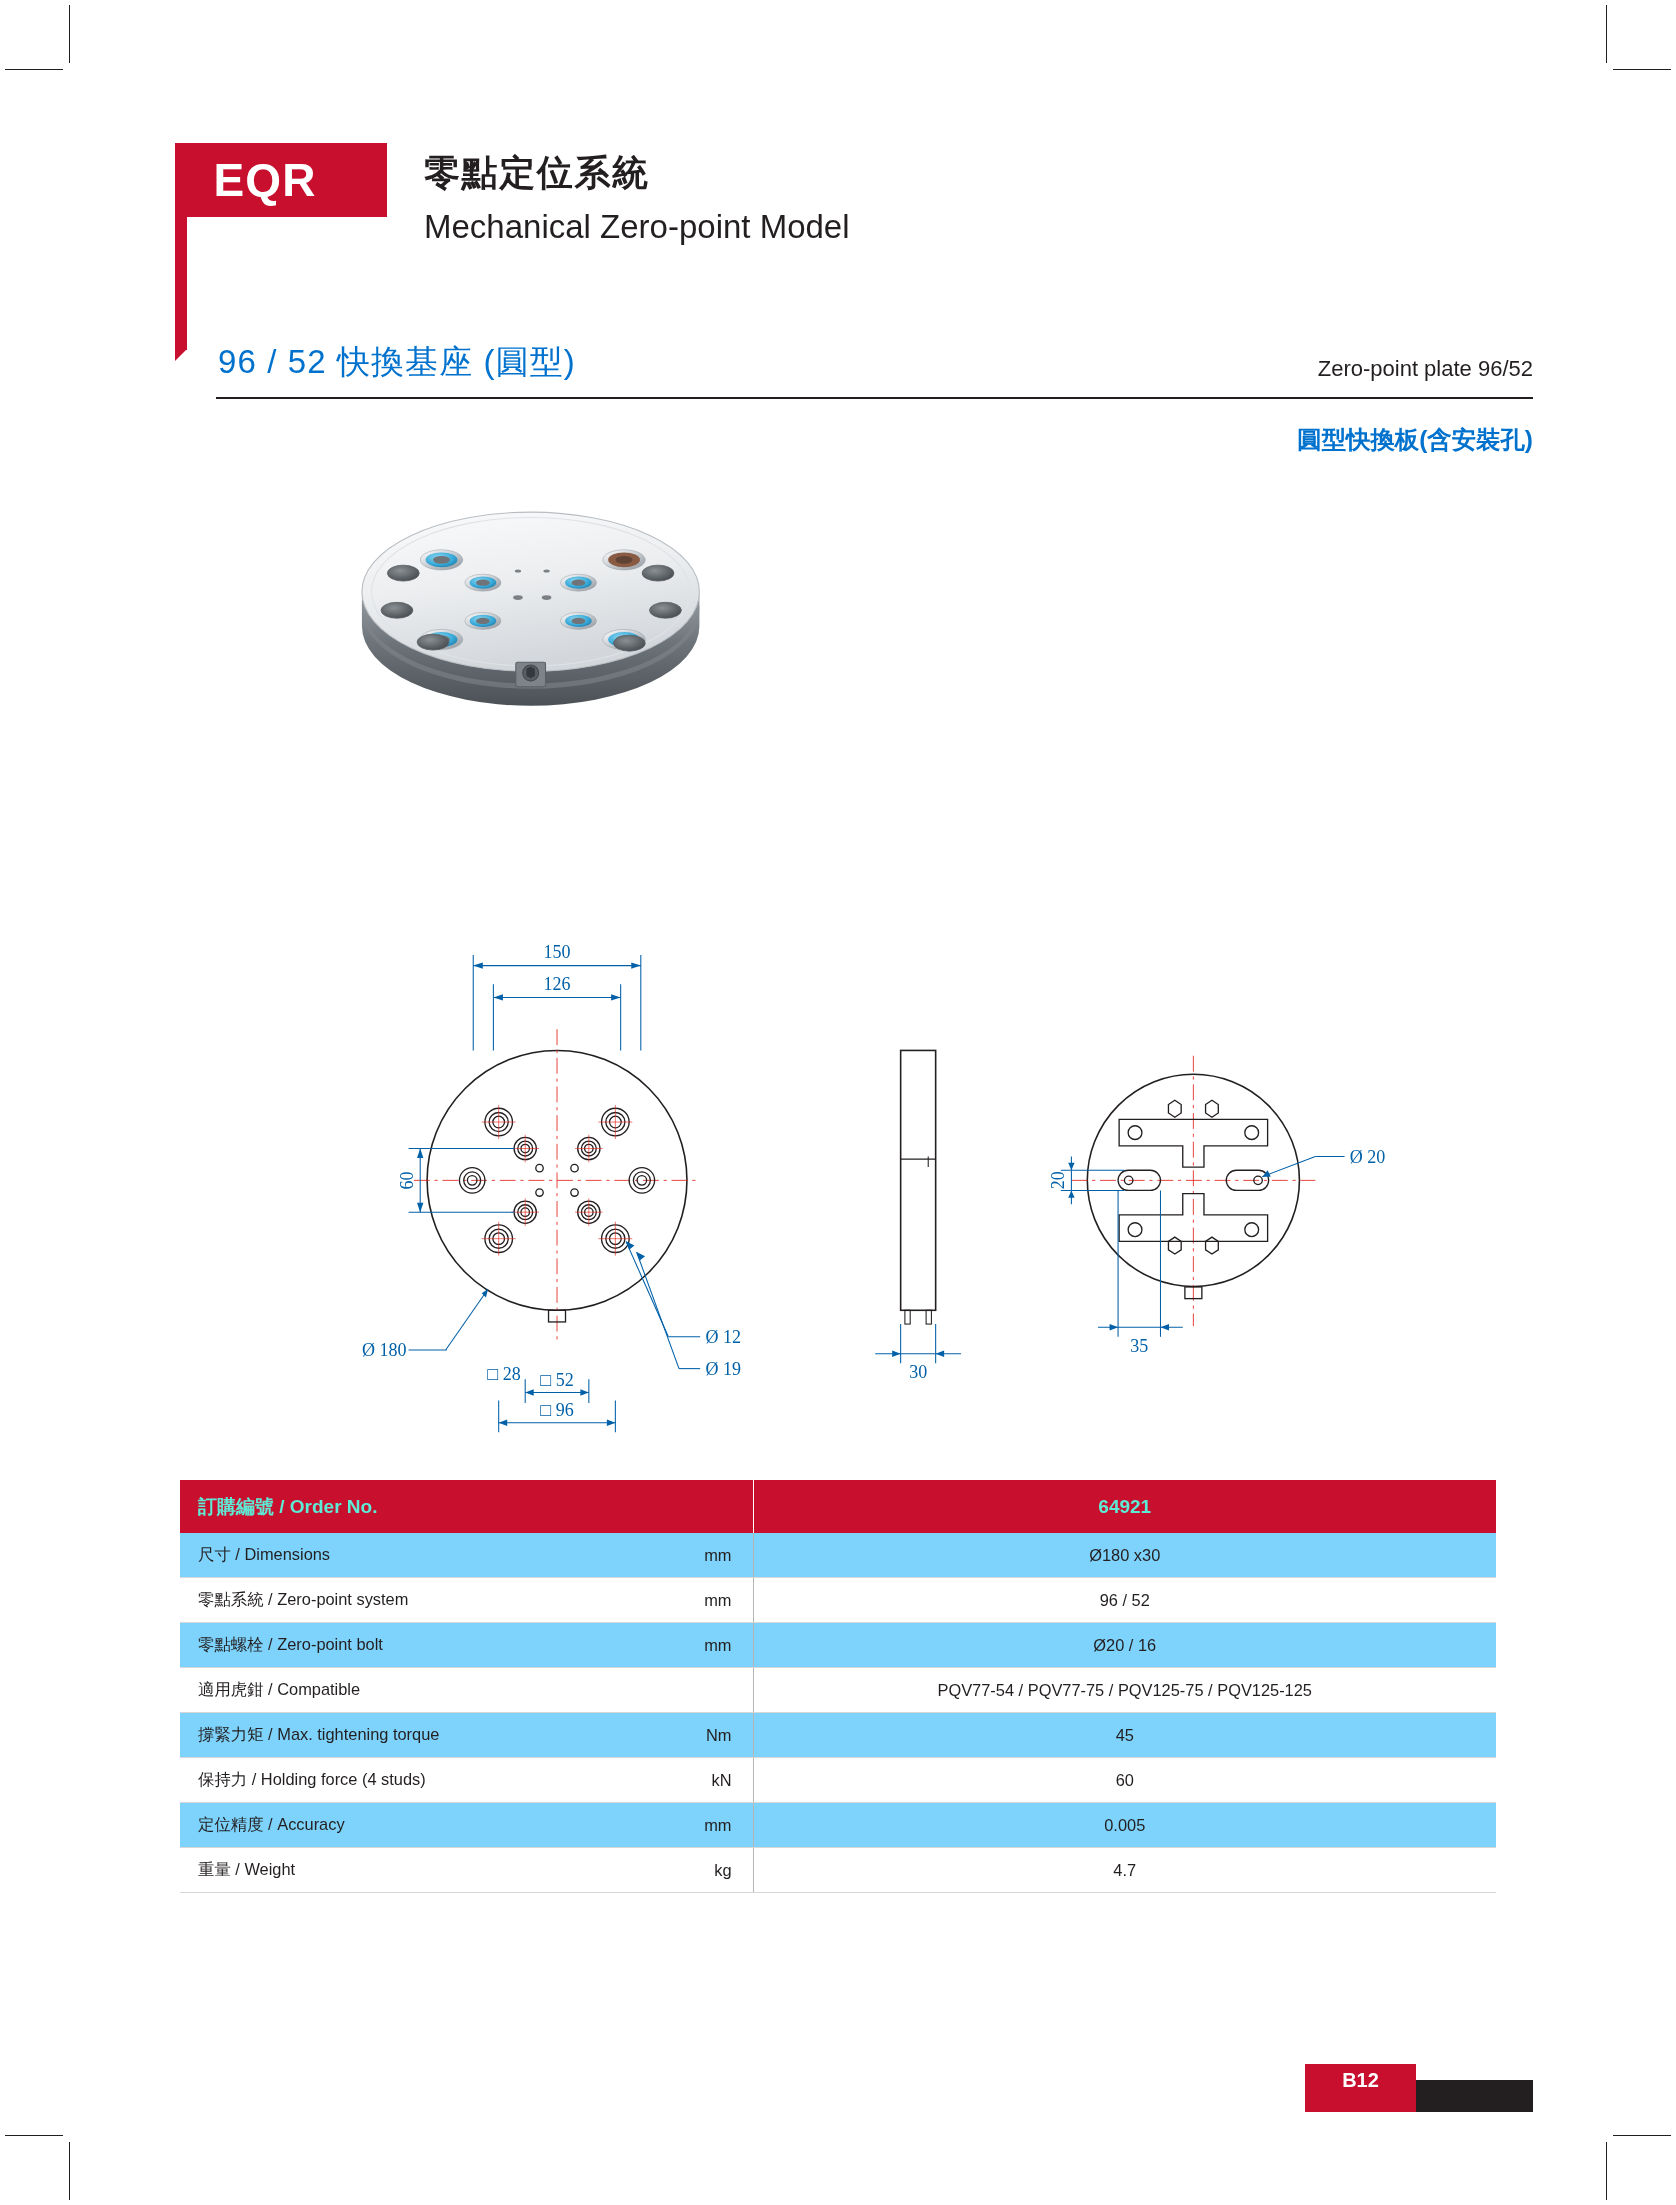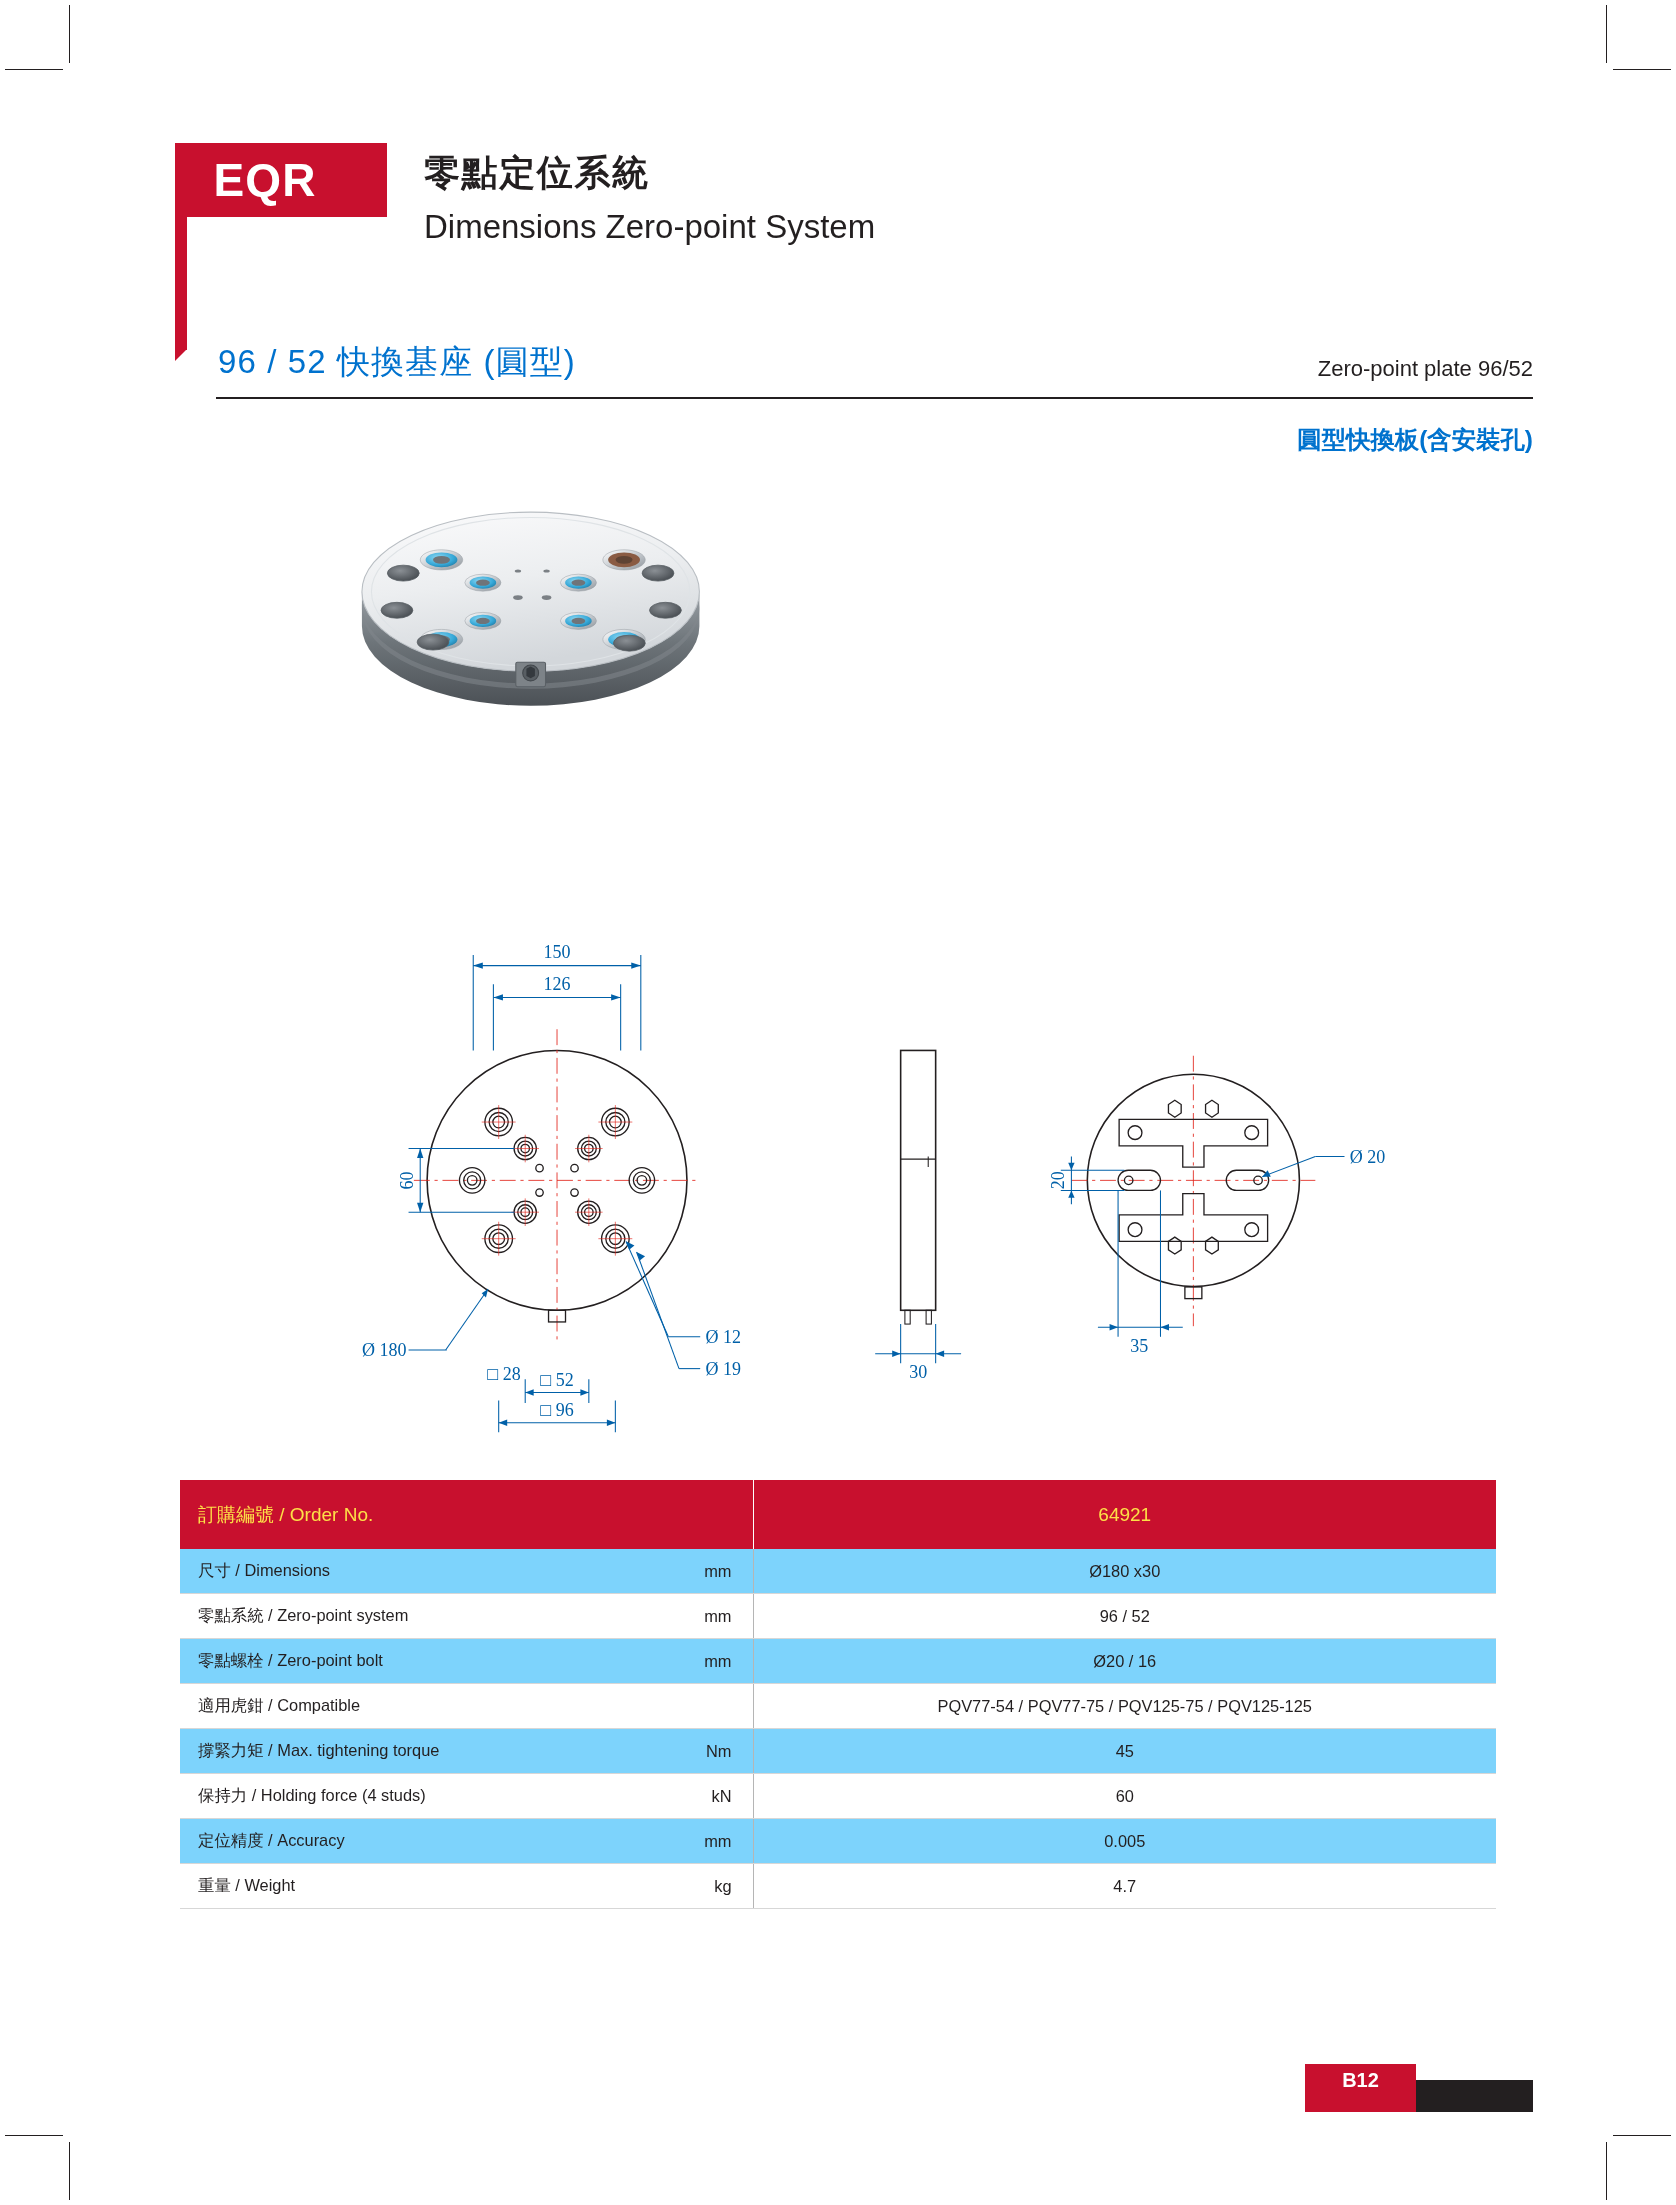--- a/index.html
+++ b/index.html
@@ -147,24 +147,24 @@
     border-collapse: collapse;
     font-size: 16.4px;
   }
   .spec-table td {
     border: none;
     padding: 0;
     vertical-align: middle;
   }
   .spec-table tr.head-row td {
     background: #c8102e;
-    color: #fde047;
-    height: 69px;
+    color: #5eead4;
+    height: 53px;
     font-size: 19px;
-    font-weight: normal;
+    font-weight: bold;
   }
   .spec-table tr.head-row td.c-label {
     padding-left: 18px;
   }
   .spec-table tr.model-row td {
     background: #ffffff;
     height: 50px;
     font-size: 19px;
     font-weight: bold;
     border-bottom: 1.1px solid #b5b5b5;
@@ -231,21 +231,21 @@
 <div class="crop h" style="right:5.3px; bottom:69px;"></div>
 
 <div class="brand-flag">
   <div class="flag-body"></div>
   <div class="flag-tail"></div>
   <div class="flag-notch"></div>
   <div class="brand-text">EQR</div>
 </div>
 
 <div class="title-cn">零點定位系統</div>
-<div class="title-en">Dimensions Zero-point System</div>
+<div class="title-en">Mechanical Zero-point Model</div>
 
 <div class="sec-cn">96 / 52 快換基座 (圓型)</div>
 <div class="sec-en">Zero-point plate 96/52</div>
 <div class="sec-rule"></div>
 <div class="sec-sub">圓型快換板(含安裝孔)</div>
 
 <div class="render">
 <svg viewBox="0 0 880 620" width="467" height="329" xmlns="http://www.w3.org/2000/svg">
   <defs>
     <linearGradient id="topFace" x1="0" y1="0" x2="0.3" y2="1">

